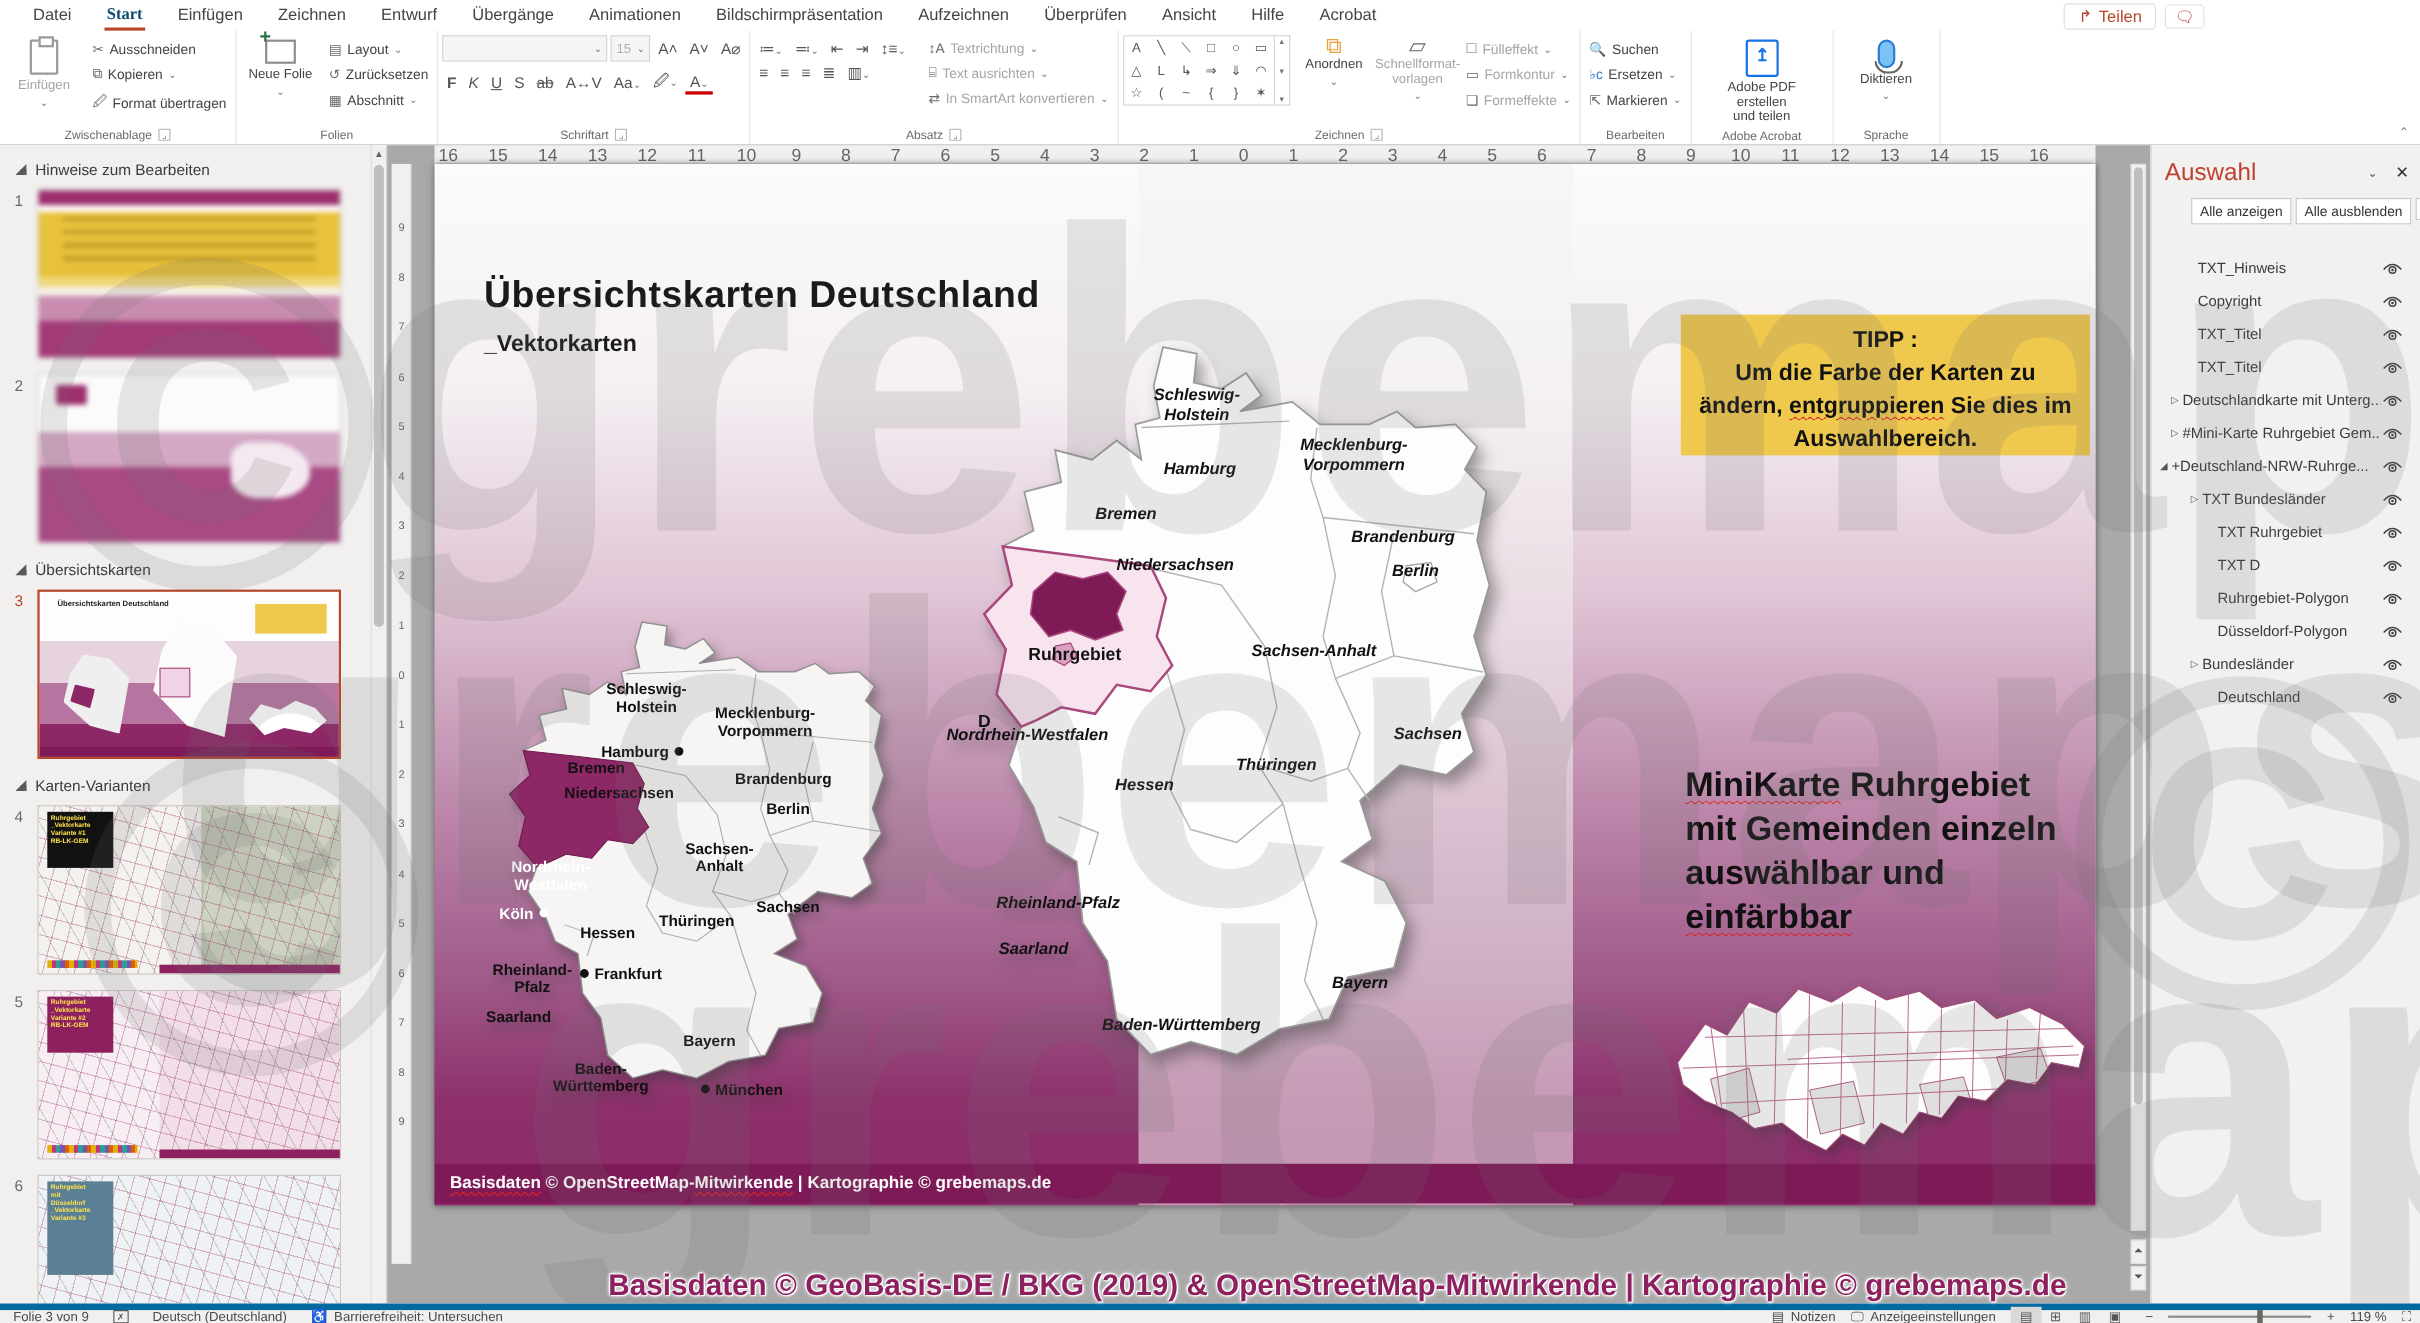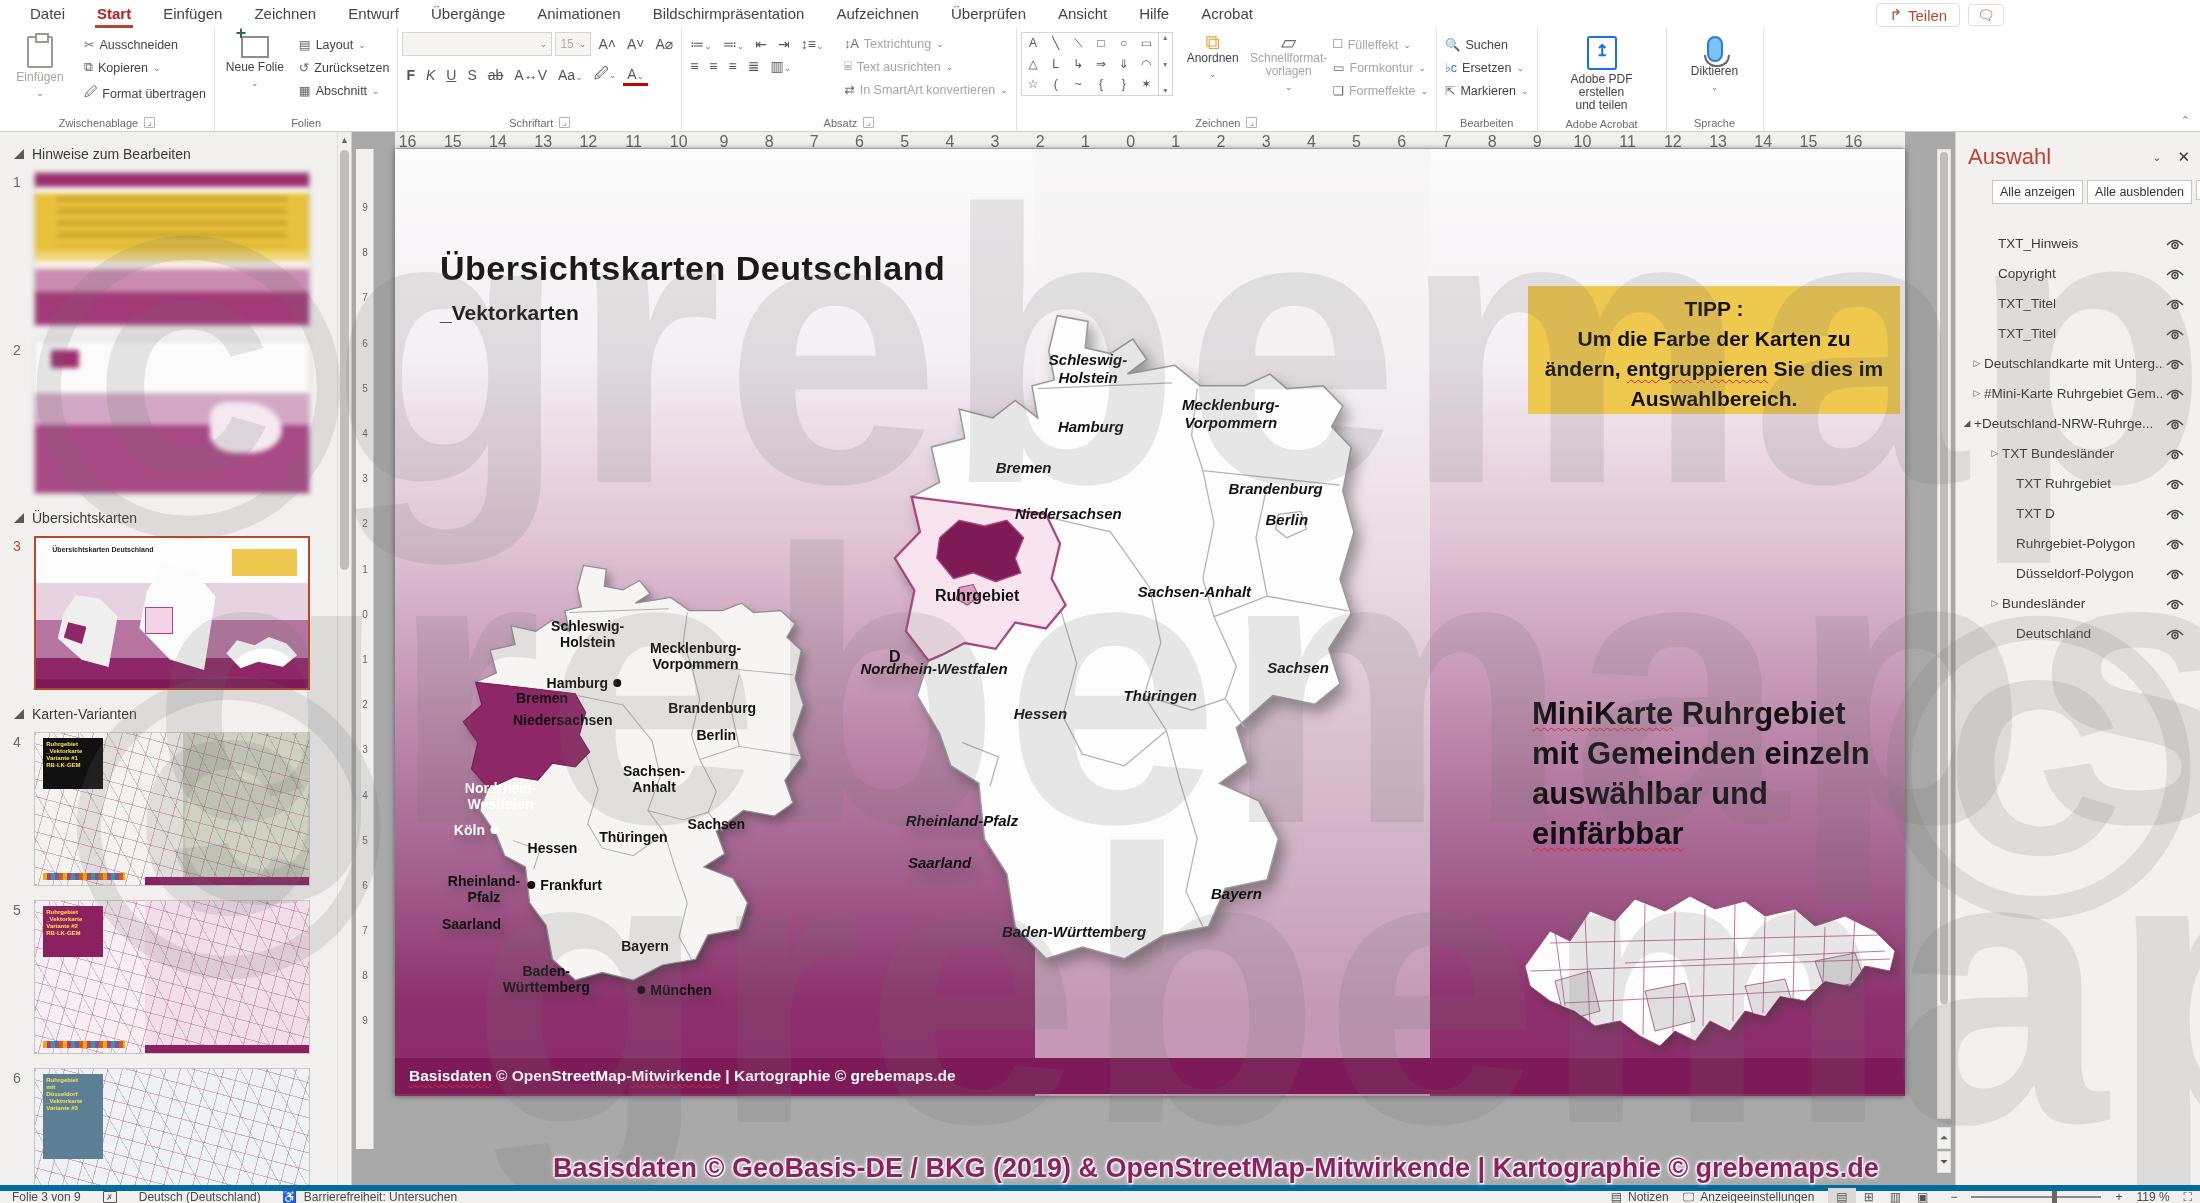--- a/index.html
+++ b/index.html
@@ -3,21 +3,21 @@
 <meta charset="utf-8">
 <style>
   * { margin:0; padding:0; box-sizing:border-box; }
   html,body { width:2200px; height:1203px; overflow:hidden; font-family:"Liberation Sans",sans-serif; background:#fff; }
   #app { position:relative; width:2200px; height:1203px; background:#fff; }
 
   
   .menubar { position:absolute; left:0; top:0; width:2016px; height:28px; background:#fff; display:flex; align-items:center; }
   .menutabs { display:flex; align-items:center; padding-left:14px; gap:0; }
   .mtab { font-size:15px; color:#444; padding:5px 16px 6px; cursor:pointer; position:relative; white-space:nowrap; }
-  .mtab.active { color:#b91c1c; font-weight:bold; }
+  .mtab.active { color:#0c4a6e; font-weight:bold;font-family:Liberation Serif, serif; }
   .mtab.active::after { content:""; position:absolute; left:14px; right:14px; bottom:0; height:3px; background:#b7472a; }
   .menuright { position:absolute; right:12px; top:3px; display:flex; gap:8px; align-items:center; }
   .sharebtn { border:1px solid #e0dedc; border-radius:4px; background:#fff; color:#b7472a; font-size:15px; padding:2px 12px; display:flex; gap:6px; align-items:center; }
   .commentbtn { border:1px solid #e0dedc; border-radius:4px; background:#fff; color:#b7472a; font-size:14px; padding:2px 8px; }
 
   
   .ribbon { position:absolute; left:0; top:28px; width:2200px; height:104px; background:#fff; border-bottom:1px solid #d1cfcd; display:flex; }
   .rgroup { display:flex; flex-direction:column; border-right:1px solid #e4e2e0; padding:2px 4px 0; }
   .rbody { flex:1; display:flex; align-items:flex-start; gap:4px; padding-top:2px; }
   .rlabel { height:17px; font-size:11px; color:#6e6b68; text-align:center; display:flex; align-items:center; justify-content:center; gap:6px; }

